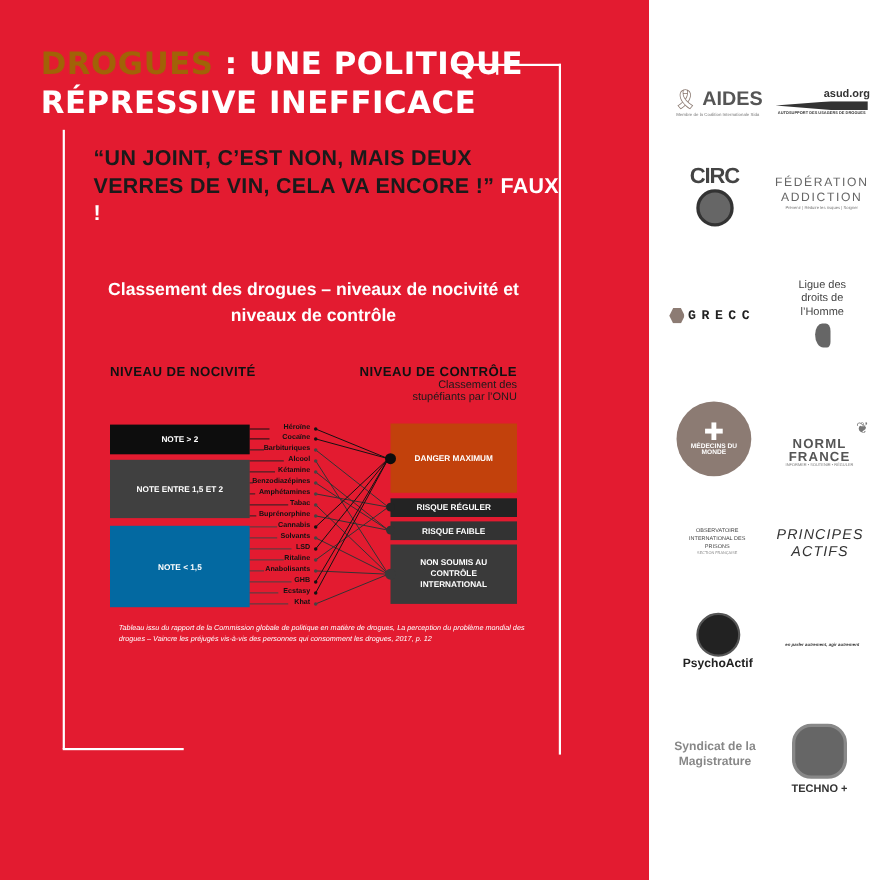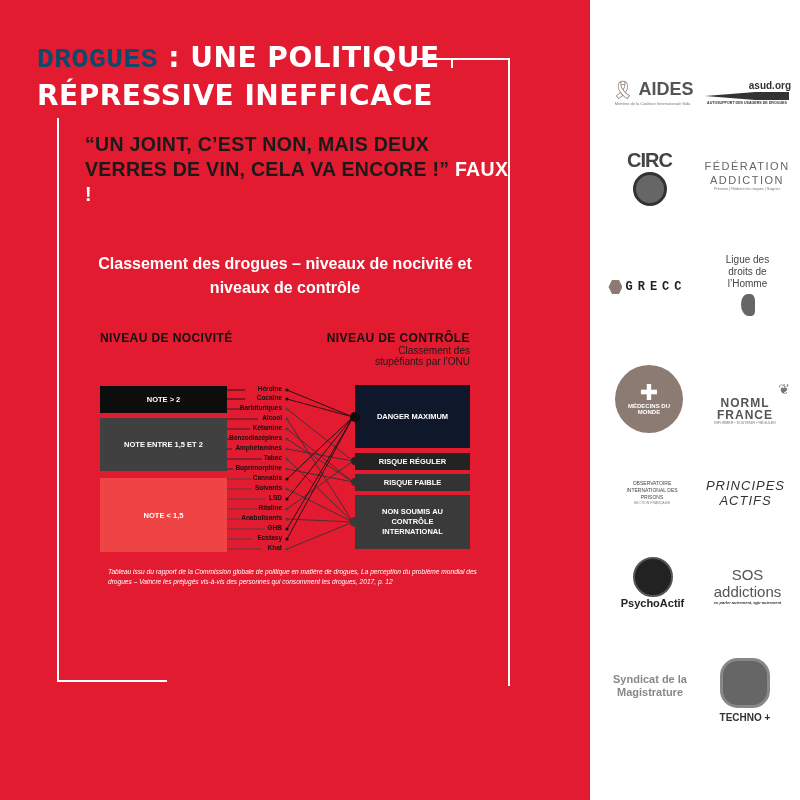--- a/index.html
+++ b/index.html
@@ -4,21 +4,21 @@
 <style>
   * { margin: 0; padding: 0; box-sizing: border-box; }
   html, body { width: 800px; height: 800px; overflow: hidden; background: #ffffff; }
   body { position: relative; font-family: "Liberation Sans", sans-serif; }
   .red-panel { position: absolute; left: 0; top: 0; width: 590px; height: 800px; background: #e31b30; }
   .white-panel { position: absolute; left: 590px; top: 0; width: 210px; height: 800px; background: #ffffff; }
 
   .frame-line { position: absolute; background: #ffffff; }
 
   .headline { position: absolute; left: 37px; top: 40px; font-family: "DejaVu Sans", sans-serif; font-weight: bold; font-size: 28px; line-height: 36px; letter-spacing: 0.5px; color: #fff; }
-  .headline .black { color: #0c4a6e; font-family: Liberation Mono, monospace; }
+  .headline .black { color: #a16207; }
 
   .quote { position: absolute; left: 85px; top: 132px; width: 430px; font-family: "Liberation Sans", sans-serif; font-weight: bold; font-size: 19.5px; line-height: 25px; color: #1a1a1a; letter-spacing: 0.3px; }
   .quote .faux { color: #fff; }
 
   .chart-title { position: absolute; left: 90px; top: 252px; width: 390px; text-align: center; font-weight: bold; font-size: 16px; line-height: 24px; color: #fff; }
 
   .col-head-left { position: absolute; left: 100px; top: 331px; }
   .col-head-right { position: absolute; left: 300px; top: 331px; width: 170px; text-align: right; }
   .col-head-left .h, .col-head-right .h { font-weight: bold; font-size: 12px; color: #111; letter-spacing: 0.4px; }
   .col-head-left .s, .col-head-right .s { font-size: 10px; line-height: 11px; color: #1a1a1a; }
@@ -68,25 +68,25 @@
   <div class="h">NIVEAU DE CONTRÔLE</div>
   <div class="s" style="margin-left:70px; width:100px">Classement des stupéfiants par l’ONU</div>
 </div>
 
 <div class="note-box" style="top:386px; height:27px; background:#0d0d0d;">
     <span>NOTE &gt; 2</span>
   </div>
 <div class="note-box" style="top:418px; height:53px; background:#404040;">
     <span>NOTE ENTRE 1,5 ET 2</span>
   </div>
-<div class="note-box" style="top:478px; height:74px; background:#ef4444;">
+<div class="note-box" style="top:478px; height:74px; background:#0369a1;">
     <span>NOTE &lt; 1,5</span>
   </div>
 
-<div class="ctrl-box" style="top:385px; height:63px; background:#0f172a;">
+<div class="ctrl-box" style="top:385px; height:63px; background:#c2410c;">
     <span>DANGER MAXIMUM</span>
   </div>
 <div class="ctrl-box" style="top:453px; height:17px; background:#232323;">
     <span>RISQUE RÉGULER</span>
   </div>
 <div class="ctrl-box" style="top:474px; height:17px; background:#333;">
     <span>RISQUE FAIBLE</span>
   </div>
 <div class="ctrl-box" style="top:495px; height:54px; background:#3a3a3a;">
     <span style="width:100px">NON SOUMIS AU CONTRÔLE INTERNATIONAL</span>
@@ -230,21 +230,20 @@
 </div>
 <div class="logo" style="left:703px; top:475px; width:85px; height:35px;">
   <span style="font-size:13px; font-style:italic; color:#333; line-height:15px; letter-spacing:1px; width:80px;">PRINCIPES ACTIFS</span>
 </div>
 
 <div class="logo" style="left:615px; top:545px; width:75px; height:75px;">
   <div style="width:40px; height:40px; border-radius:50%; background:#222; border:2px solid #555;"></div>
   <span style="font-size:11px; font-weight:bold; color:#222;">PsychoActif</span>
 </div>
 <div class="logo" style="left:705px; top:560px; width:85px; height:50px;">
-  <span style="font-size:15px; color:#555; line-height:17px; width:80px;">SOS addictions</span>
   <span style="font-size:4px; font-weight:bold; font-style:italic; color:#333;">en parler autrement, agir autrement</span>
 </div>
 
 <div class="logo" style="left:605px; top:668px; width:90px; height:36px;">
   <span style="font-size:11px; font-weight:bold; color:#888; line-height:13px; width:85px;">Syndicat de la Magistrature</span>
 </div>
 <div class="logo" style="left:710px; top:650px; width:70px; height:80px;">
   <div style="width:50px; height:50px; background:#666; border-radius:35%; border:3px solid #888;"></div>
   <span style="font-size:10px; font-weight:bold; color:#333; margin-top:4px;">TECHNO +</span>
 </div>

